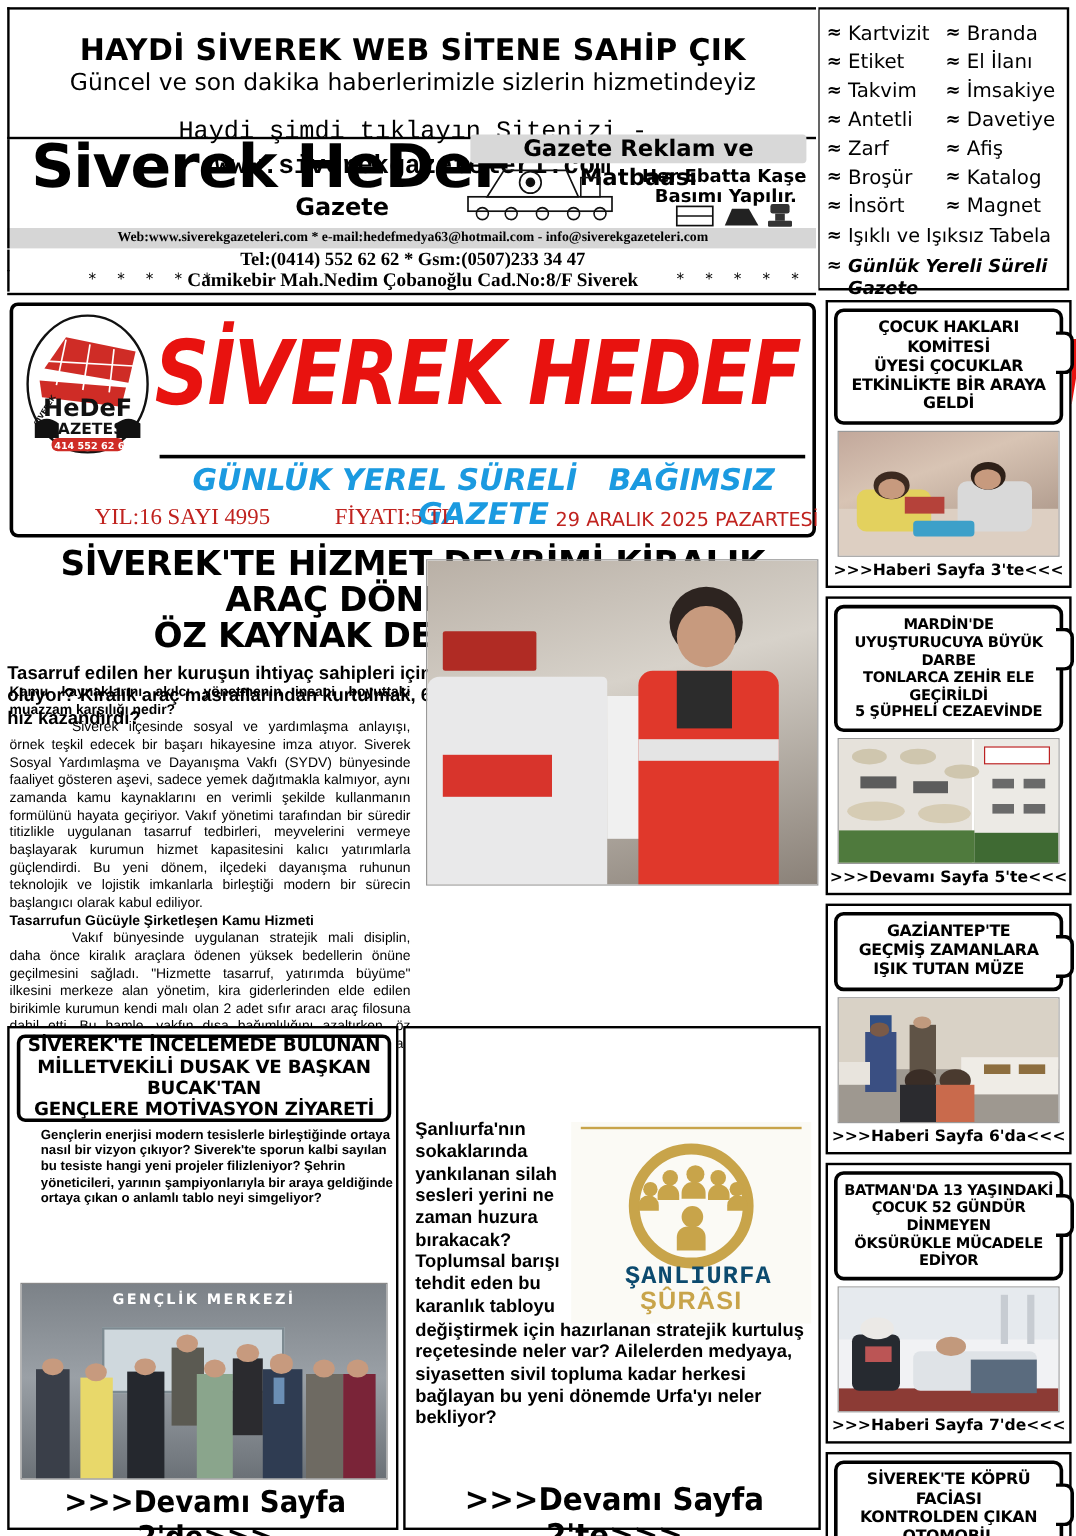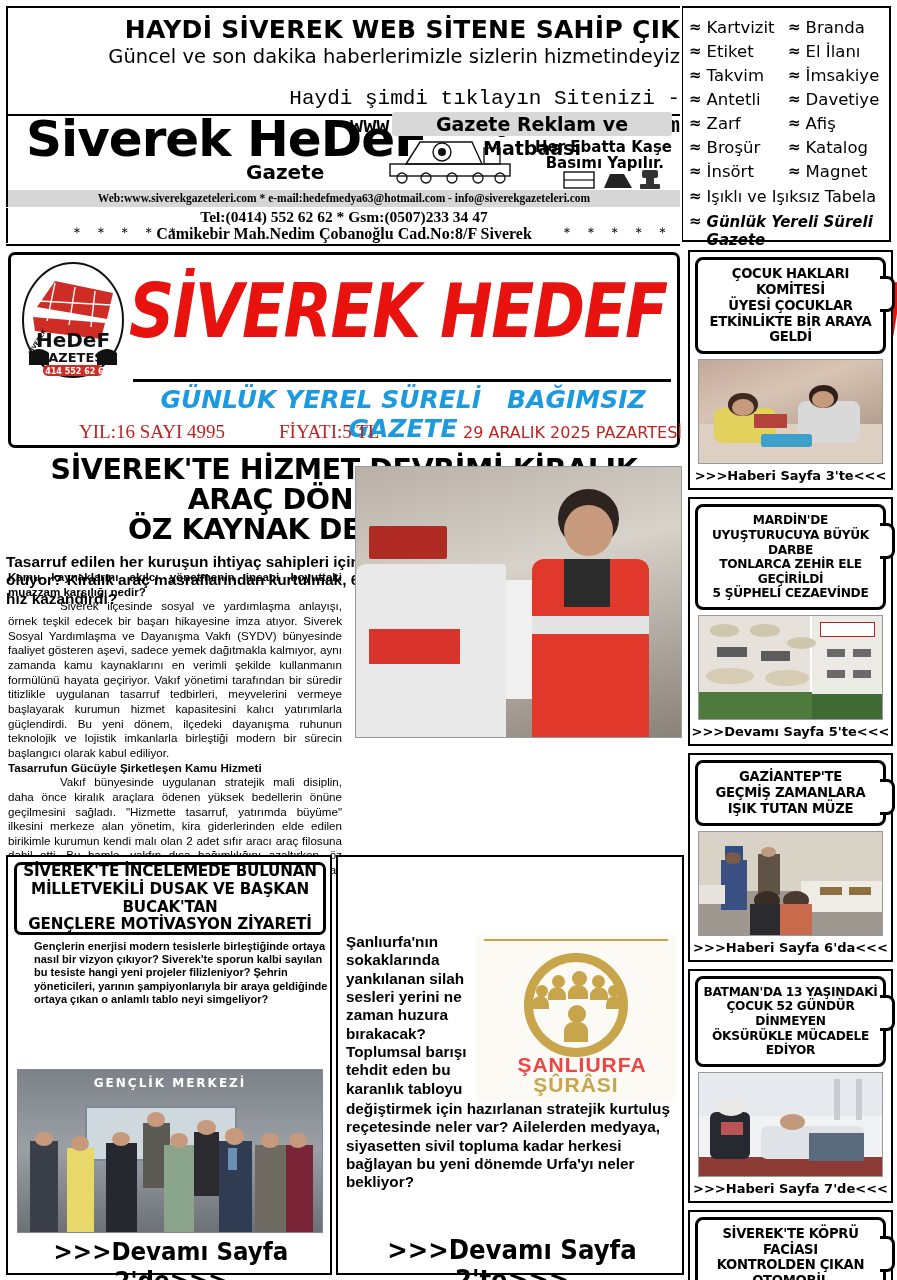--- a/index.html
+++ b/index.html
@@ -9,21 +9,21 @@
     background: #ffffff;
     font-family: "Liberation Sans", sans-serif;
     color: #000;
     overflow: hidden;
   }
   .page { position: relative; width: 897px; height: 1280px; background:#fff; }
 
   
   .topstrip { position:absolute; left:0; top:0; width:897px; height:248px; }
   .promo-left { position:absolute; left:6px; top:6px; width:674px; height:110px;
-                border:2px solid #000; border-right:none; text-align:right; padding-top:8px; }
+                border:2px solid #000; border-right:none; text-align:center; padding-top:20px; }
   .promo-l1 { font-weight:bold; font-size:25px; letter-spacing:.3px; line-height:1.12;
               font-family:"DejaVu Sans", sans-serif; }
   .promo-l2 { font-size:19.5px; line-height:1.25; font-family:"DejaVu Sans", sans-serif; margin-top:1px;}
   .promo-l3 { font-size:21px; line-height:1.25; margin-top:17px; font-family:Liberation Mono, monospace;}
   .promo-l3 b { font-size:22px; }
 
   .svc { position:absolute; left:682px; top:6px; width:209px; height:236px;
          border:2px solid #000; border-left:1px solid #000; padding:8px 4px 2px 6px; }
   .svc-cols { display:flex; gap:2px; }
   .svc-col { flex:1; }
@@ -163,22 +163,22 @@
   .gm-label { position:absolute; left:50%; top:6px; transform:translateX(-50%);
               color:#fff; font-weight:bold; font-size:12px; letter-spacing:2px;
               font-family:"DejaVu Sans", sans-serif; white-space:nowrap; }
 
   
   .sura { position:relative; width:100%; height:100%; }
   .sura-line { position:absolute; left:8px; right:8px; top:4px; height:2px; background:#c8a44a; }
   .sura-circle { position:absolute; left:50%; top:18px; transform:translateX(-50%);
                  width:104px; height:104px; border:9px solid #c8a44a; border-radius:50%; }
   .sura-txt1 { position:absolute; left:12px; right:0; top:118px; text-align:center;
-               color:#ef4444; font-weight:bold; font-size:21px; letter-spacing:1px;
-               font-family:Liberation Sans, sans-serif; }
+               color:#0c4a6e; font-weight:bold; font-size:21px; letter-spacing:1px;
+               font-family:Liberation Mono, monospace; }
   .sura-txt2 { position:absolute; left:0; right:0; top:138px; text-align:center;
                color:#c8a44a; font-weight:bold; font-size:21px; letter-spacing:1px;
                font-family:Liberation Sans, sans-serif; }
   .pers { position:absolute; background:#c8a44a; border-radius:50%; }
   .persb { position:absolute; background:#c8a44a; border-radius:9px 9px 0 0; }
 </style>
 </head>
 <body>
 
 <div class="page">

